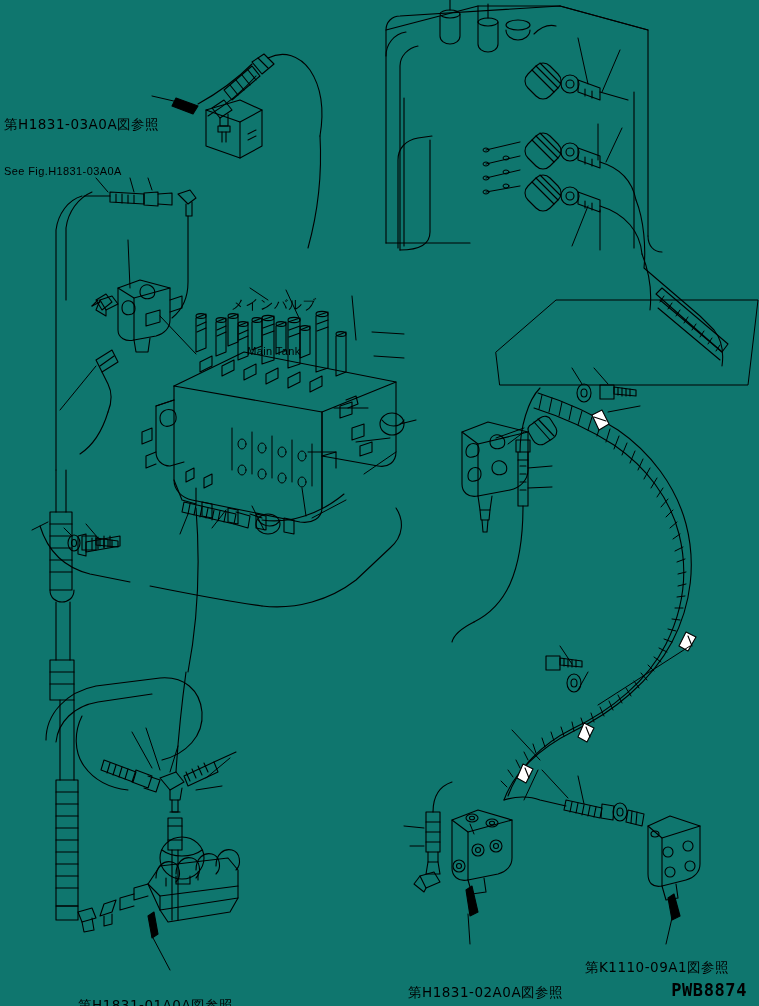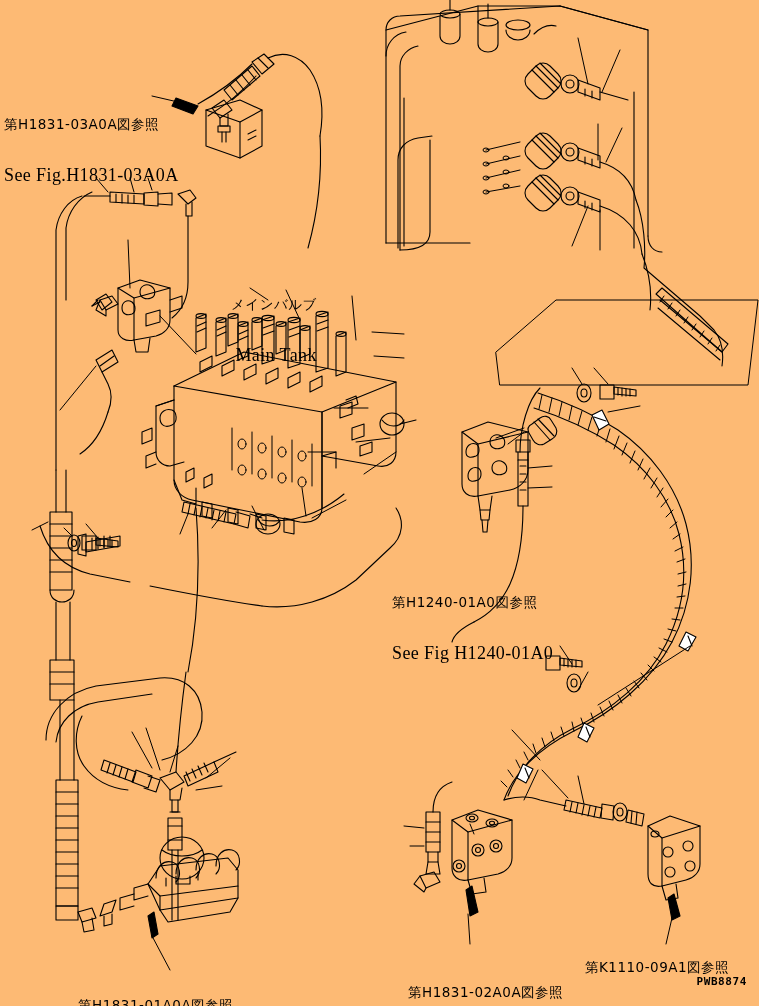--- a/index.html
+++ b/index.html
@@ -1,45 +1,45 @@
 <!DOCTYPE html>
 <html><head>
 <meta charset="utf-8">
 <title>PWB8874</title>
 <style>
   html,body{margin:0;padding:0;background:#ffffff;}
   body{font-family:"DejaVu Sans Mono","Liberation Mono",monospace;}
   #page{
     position:relative;
     width:759px;height:1006px;
-    background:#fdba74;
+    background:#0f766e;
     overflow:hidden;
   }
   #art{position:absolute;left:0;top:0;width:759px;height:1006px;}
   .lbl{
     position:absolute;
     color:#000;
     white-space:pre;
     line-height:1.08;
     letter-spacing:0.2px;
   }
   .lbl .jp{font-family:"DejaVu Sans","Liberation Sans",sans-serif;font-size:13.5px;letter-spacing:0.5px;}
-  .lbl .en{font-family:Liberation Serif, serif;font-size:18px;letter-spacing:0.4px;}
-  .lbl.center{text-align:right;}
+  .lbl .en{font-family:Liberation Sans, sans-serif;font-size:11px;letter-spacing:0.4px;}
+  .lbl.center{text-align:center;}
   #l-h1831-03{left:4px;top:82px;}
   #l-mainvalve{left:231px;top:262px;}
   #l-tank{left:389px;top:262px;}
   #l-h1240{left:392px;top:560px;}
   #l-k1110{left:585px;top:925px;}
   #l-h1831-02{left:408px;top:950px;}
   #l-h1831-01{left:78px;top:963px;}
   #drawing-no{
-    position:absolute;right:12px;bottom:18px;
+    position:absolute;right:12px;bottom:6px;
     font-family:"DejaVu Sans Mono","Liberation Mono",monospace;
-    font-size:11px;font-weight:bold;letter-spacing:0.6px;color:#000;
+    font-size:17px;font-weight:bold;letter-spacing:0.6px;color:#000;
   }
 </style>
 </head>
 <body>
 
 <div id="page">
 
   <svg id="art" viewBox="0 0 759 1006" xmlns="http://www.w3.org/2000/svg">
     <g fill="none" stroke="#000" stroke-width="1.1" stroke-linecap="round" stroke-linejoin="round">
 
@@ -566,24 +566,20 @@
     <div class="jp">第H1831-03A0A図参照</div>
     <div class="en">See Fig.H1831-03A0A</div>
   </div>
 
   <div class="lbl center" id="l-mainvalve">
     <div class="jp">メインバルブ</div>
     <div class="en">Main Tank</div>
   </div>
 
 
-  <div class="lbl" id="l-h1240">
-    <div class="jp">第H1240-01A0図参照</div>
-    <div class="en">See Fig H1240-01A0</div>
-  </div>
 
   <div class="lbl" id="l-k1110">
     <div class="jp">第K1110-09A1図参照</div>
     
   </div>
 
   <div class="lbl" id="l-h1831-02">
     <div class="jp">第H1831-02A0A図参照</div>
     
   </div>

